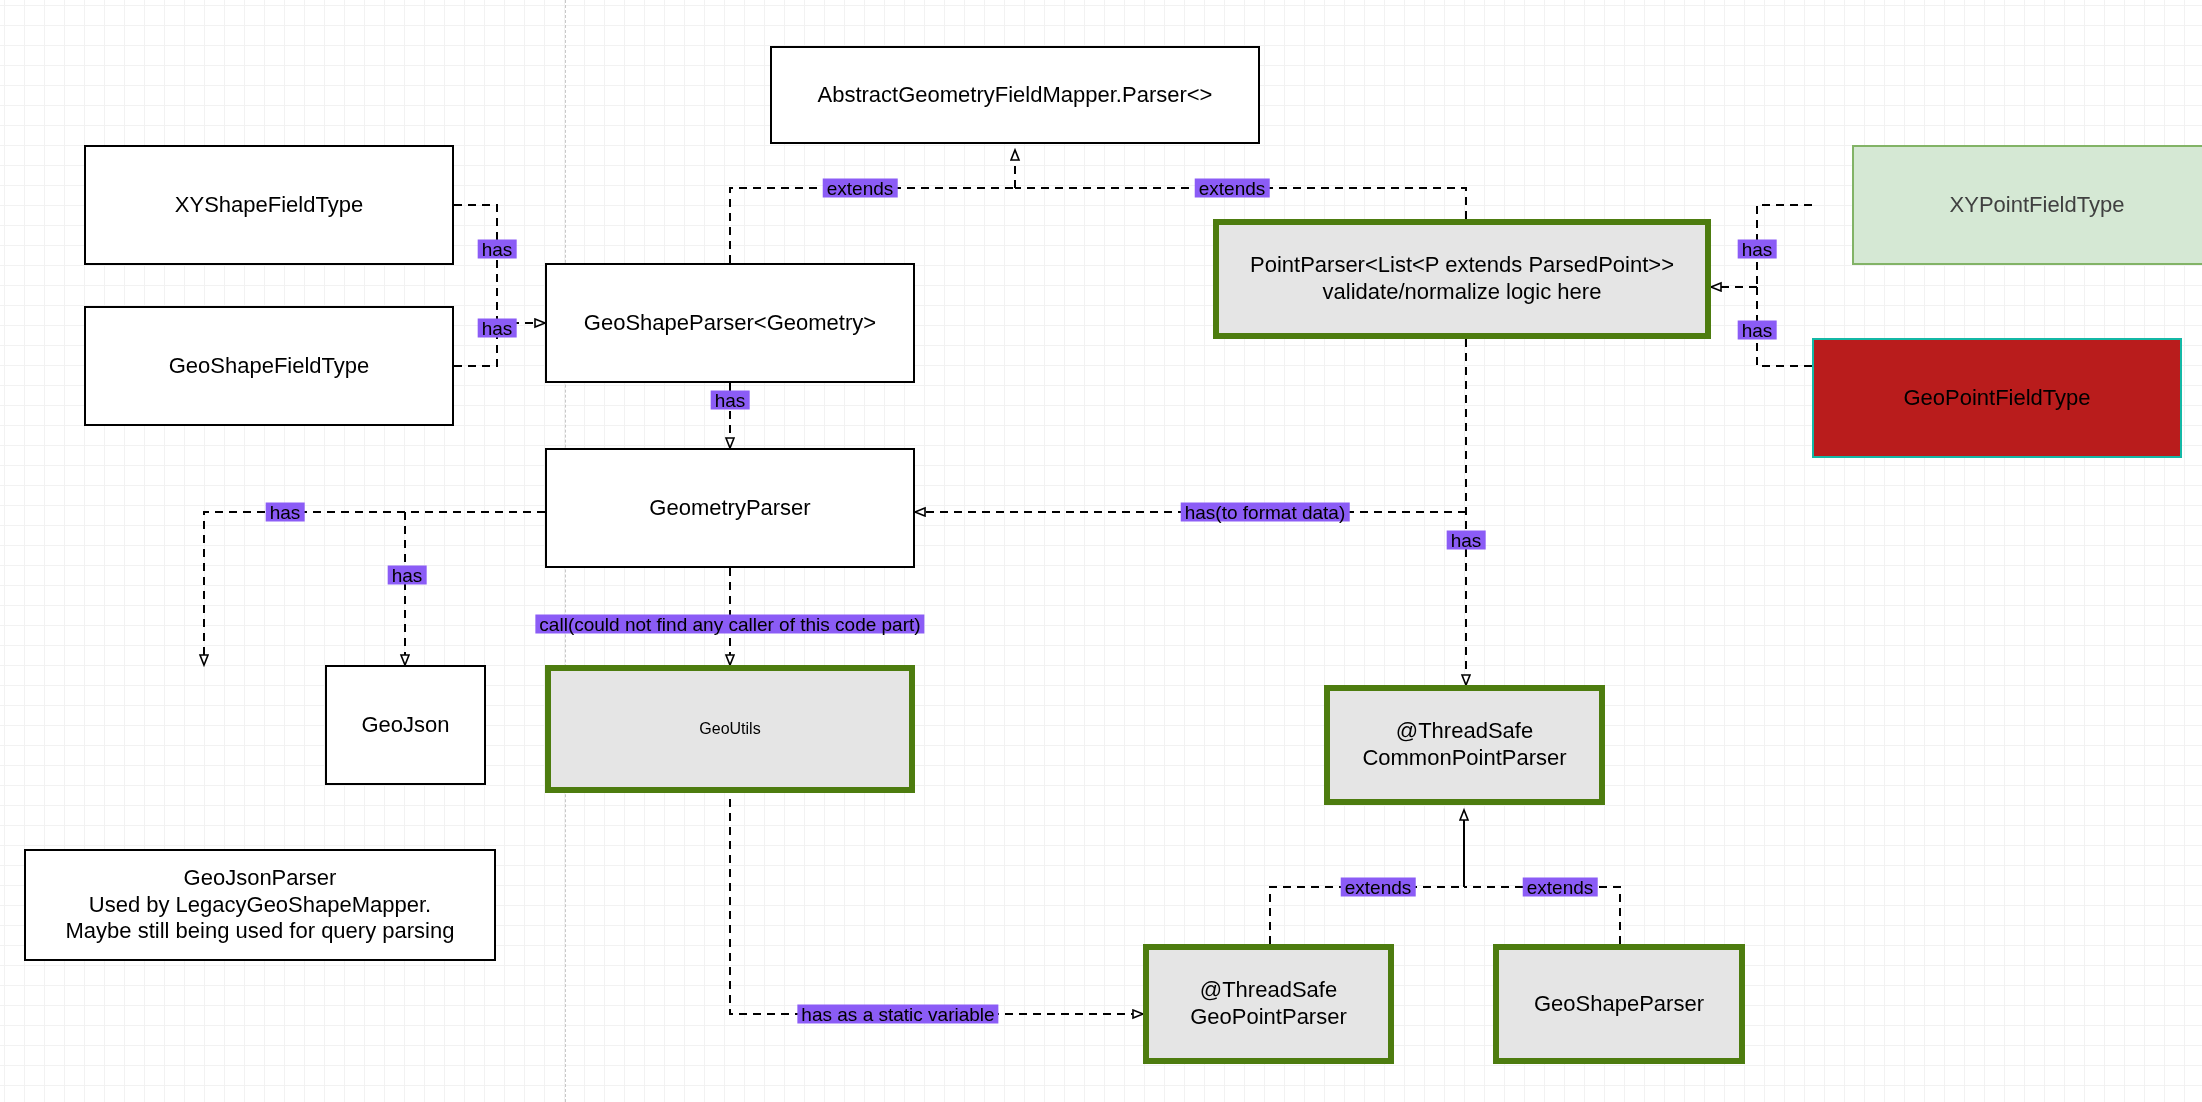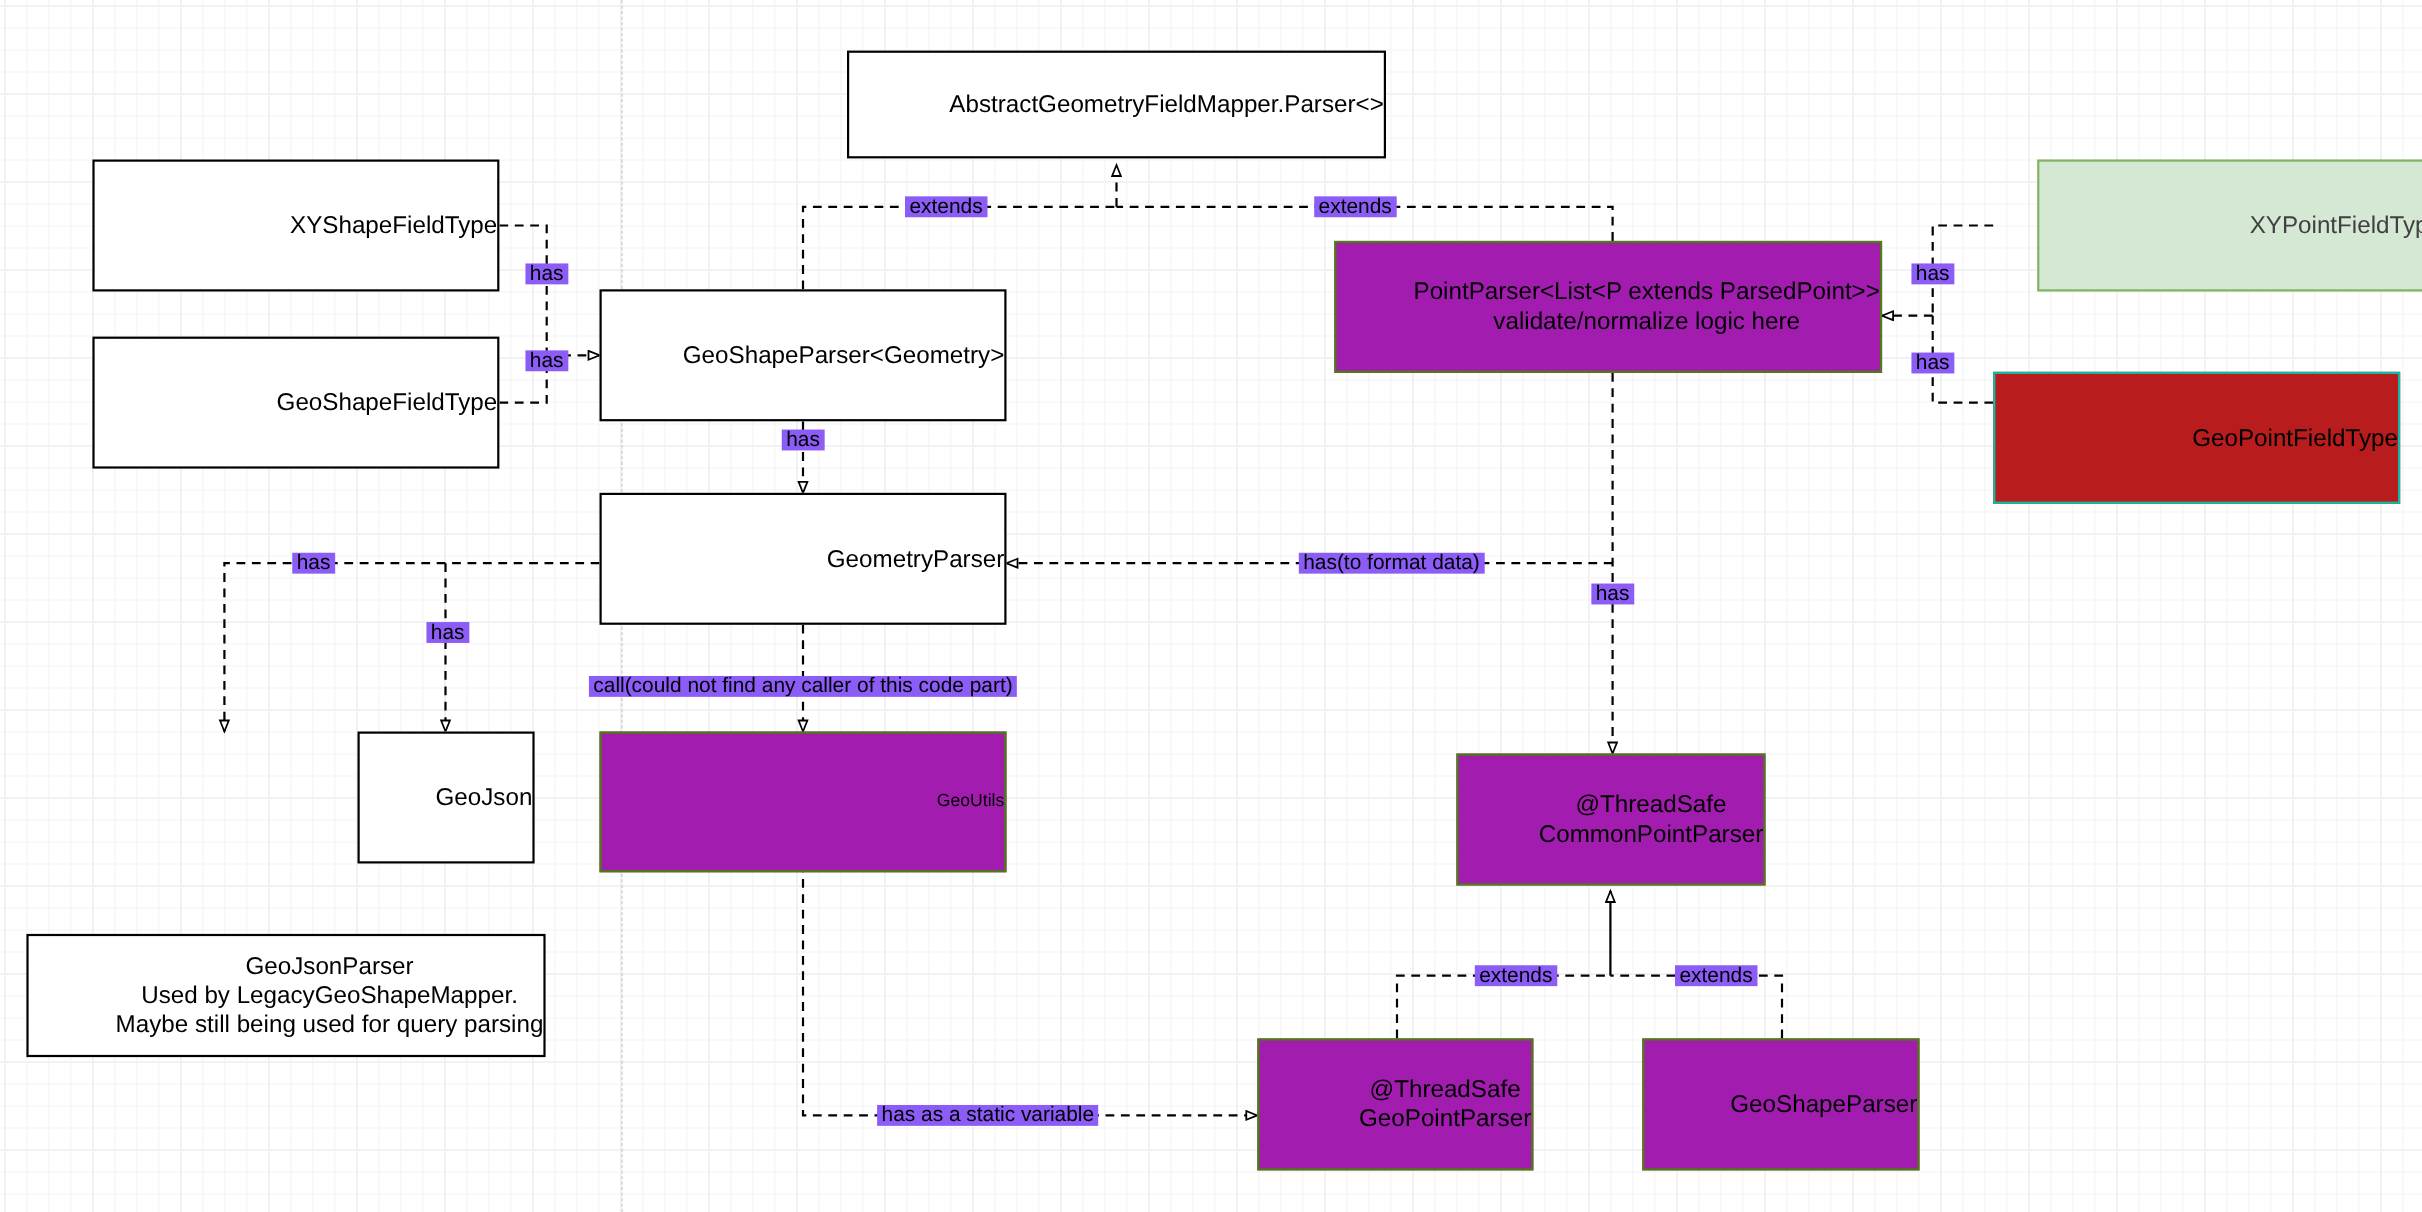--- a/index.html
+++ b/index.html
@@ -7,24 +7,24 @@
   #canvas{position:relative;width:2202px;height:1102px;overflow:hidden;background:#ffffff;}
   #grid{position:absolute;inset:0;
     background-image:
       linear-gradient(to right,#f2f2f2 1px,transparent 1px),
       linear-gradient(to bottom,#f2f2f2 1px,transparent 1px),
       linear-gradient(to right,#e3e3e3 1px,transparent 1px),
       linear-gradient(to bottom,#e3e3e3 1px,transparent 1px);
     background-size:20px 20px,20px 20px,80px 80px,80px 80px;
     background-position:4px 5px,4px 5px,4px 5px,4px 5px;}
   svg#wires{position:absolute;inset:0;width:2202px;height:1102px;overflow:visible;}
-  .node{position:absolute;box-sizing:border-box;display:flex;align-items:center;justify-content:flex-end;
+  .node{position:absolute;box-sizing:border-box;display:flex;align-items:center;justify-content:center;
     text-align:center;line-height:1.22;white-space:pre-line;}
   .node-white{background:#ffffff;border:2px solid #000000;color:#000000;}
-  .node-pink{background:#a21caf;border:2px solid #4d7c0f;color:#000000;}
+  .node-pink{background:#e5e5e5;border:6px solid #4d7c0f;color:#000000;}
   .node-green{background:#d5e8d4;border:2px solid #82b366;color:#404040;margin-left:40px;}
   .node-blue{background:#b91c1c;border:2px solid #14b8a6;color:#000000;margin-top:32px;}
   .edge-label{position:absolute;background:#8b5cf6;padding:0 4px;color:#000000;
     font-size:19px;line-height:1;white-space:nowrap;transform:translate(-50%,-50%);}
   .pagebreak{position:absolute;top:0;bottom:0;width:0;border-left:1.5px dashed #c8c8c8;}
 </style>
 </head>
 <body>
 
 <div id="canvas">

